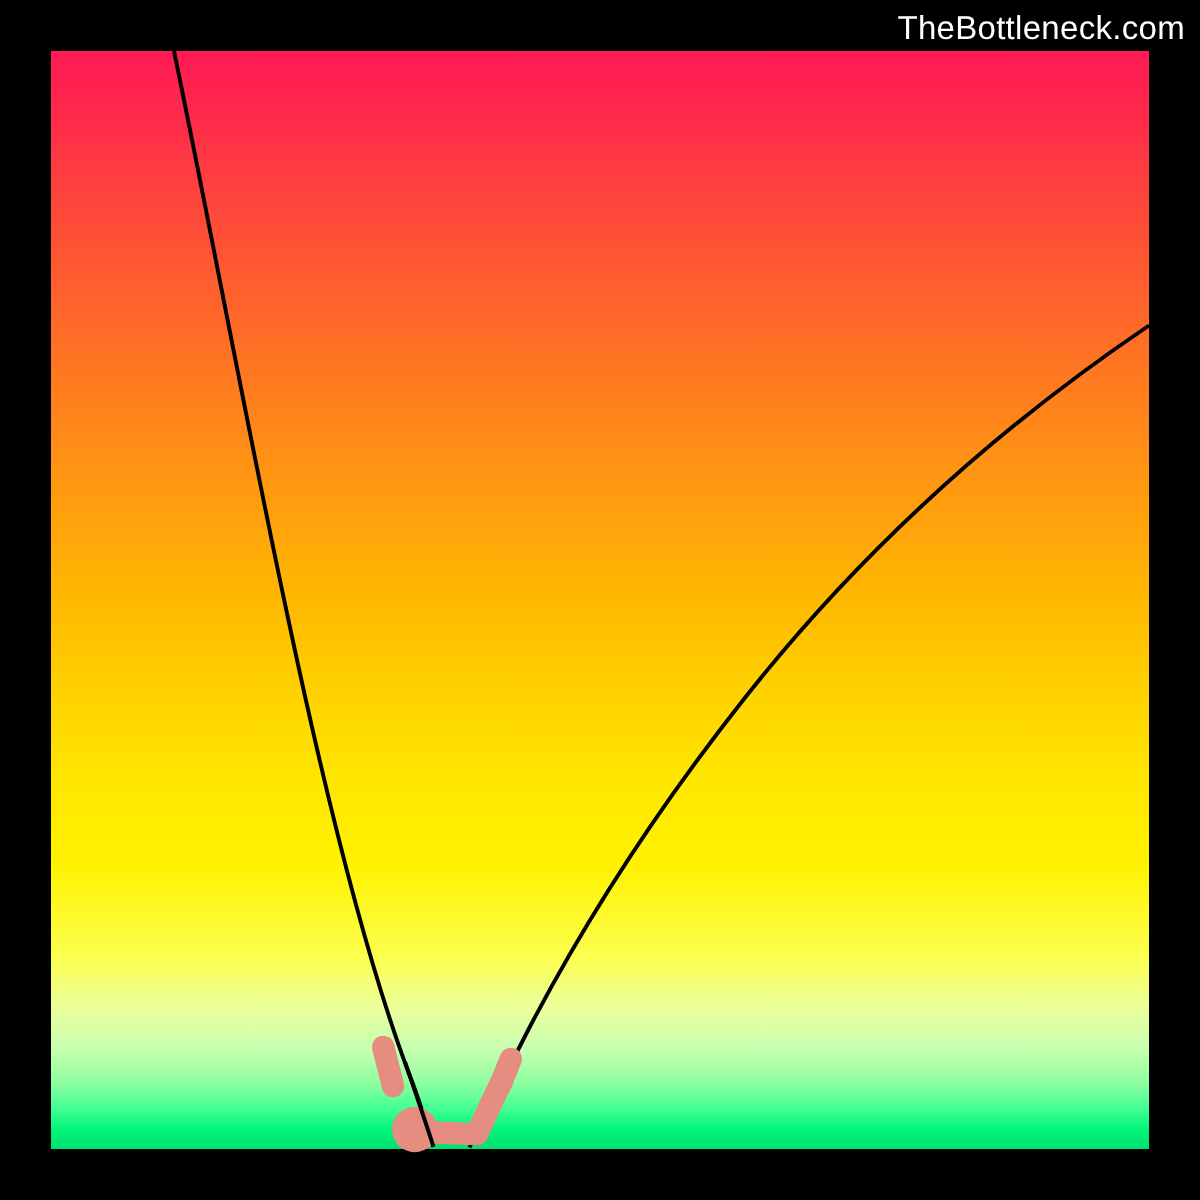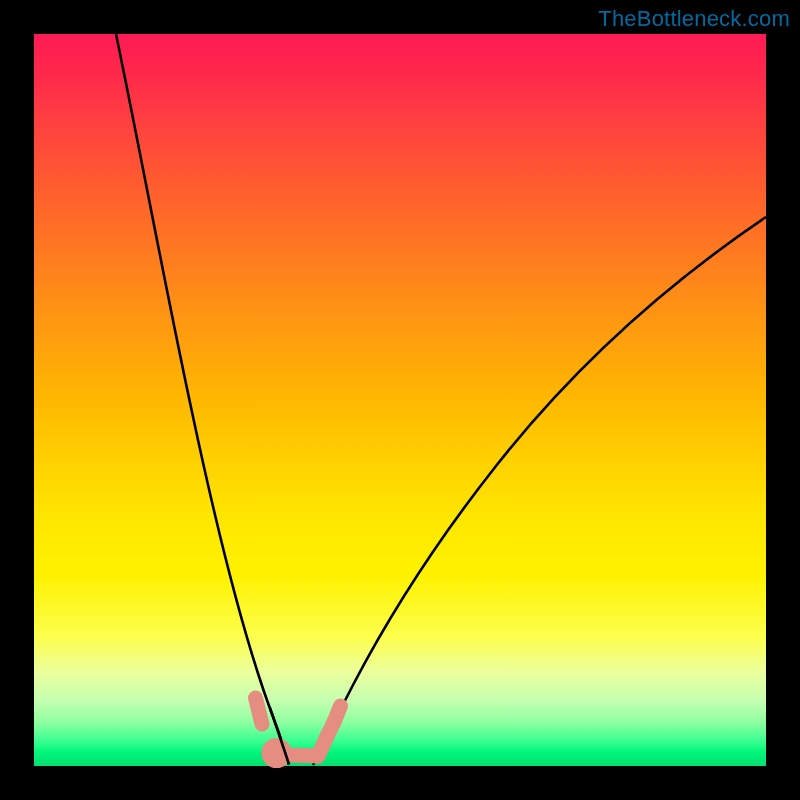--- a/index.html
+++ b/index.html
@@ -41,21 +41,21 @@
       #c6ffb0 91%,
       #8effa0 94%,
       #3cff90 96.5%,
       #00f57a 98.2%,
       #00e070 100%);
   }
   .watermark {
     position: absolute;
     top: 6px;
     right: 10px;
-    color: #0369a1;
+    color: #ffffff;
     font-size: 22px;
     letter-spacing: 0.2px;
     user-select: none;
     text-align: right;
   }
   svg.curves {
     position: absolute;
     left: 0;
     top: 0;
     width: 732px;

